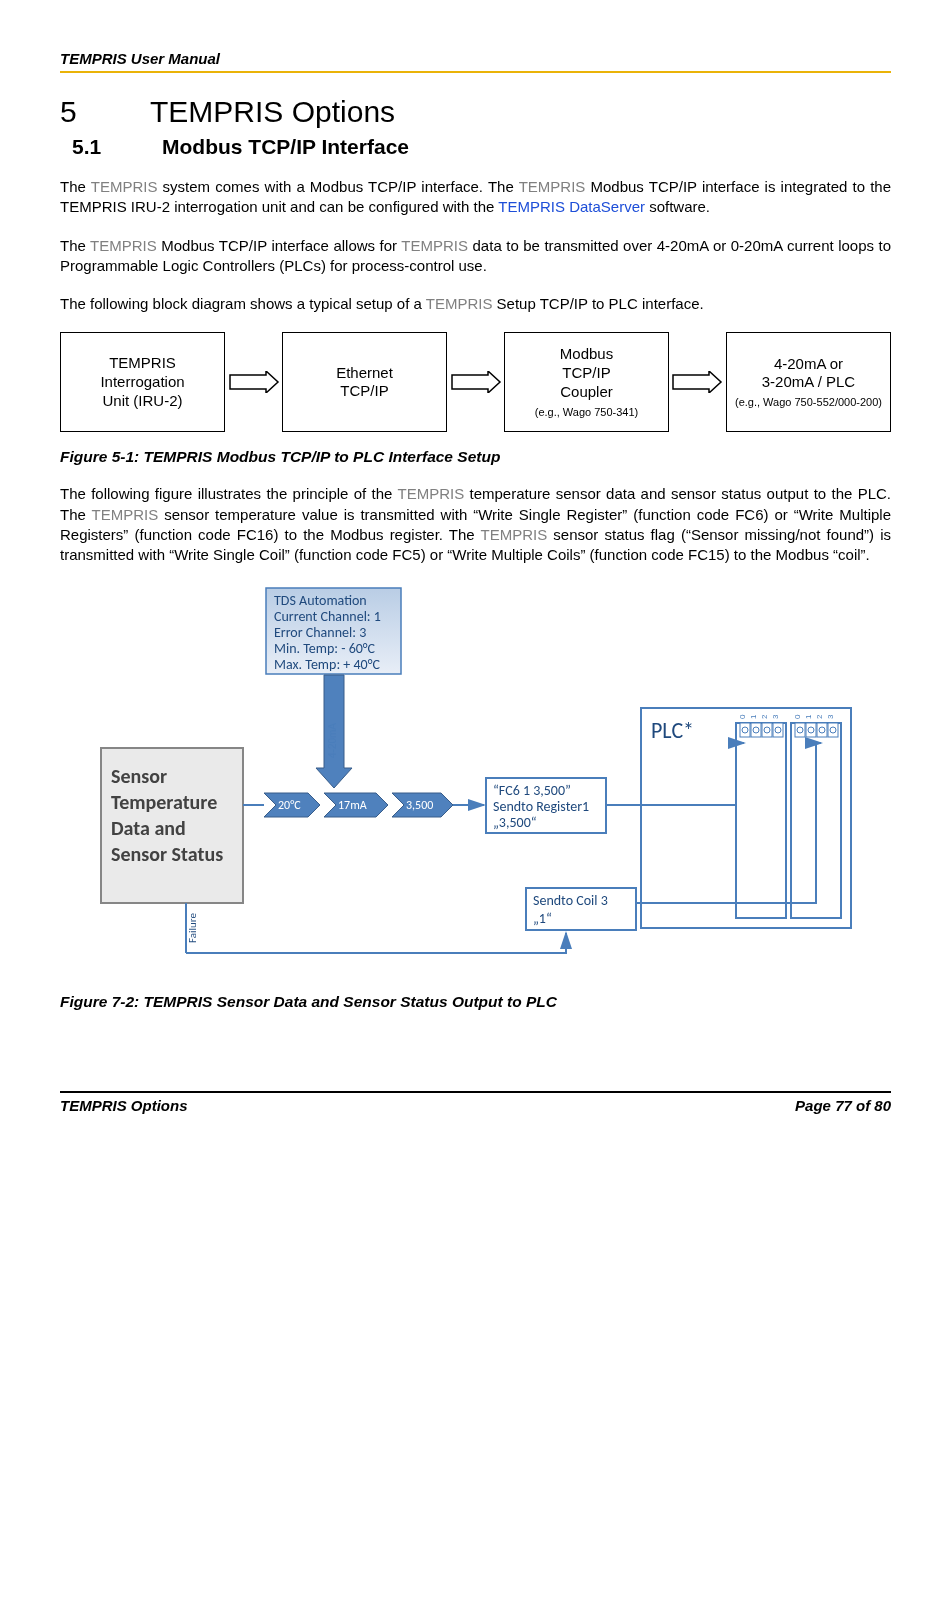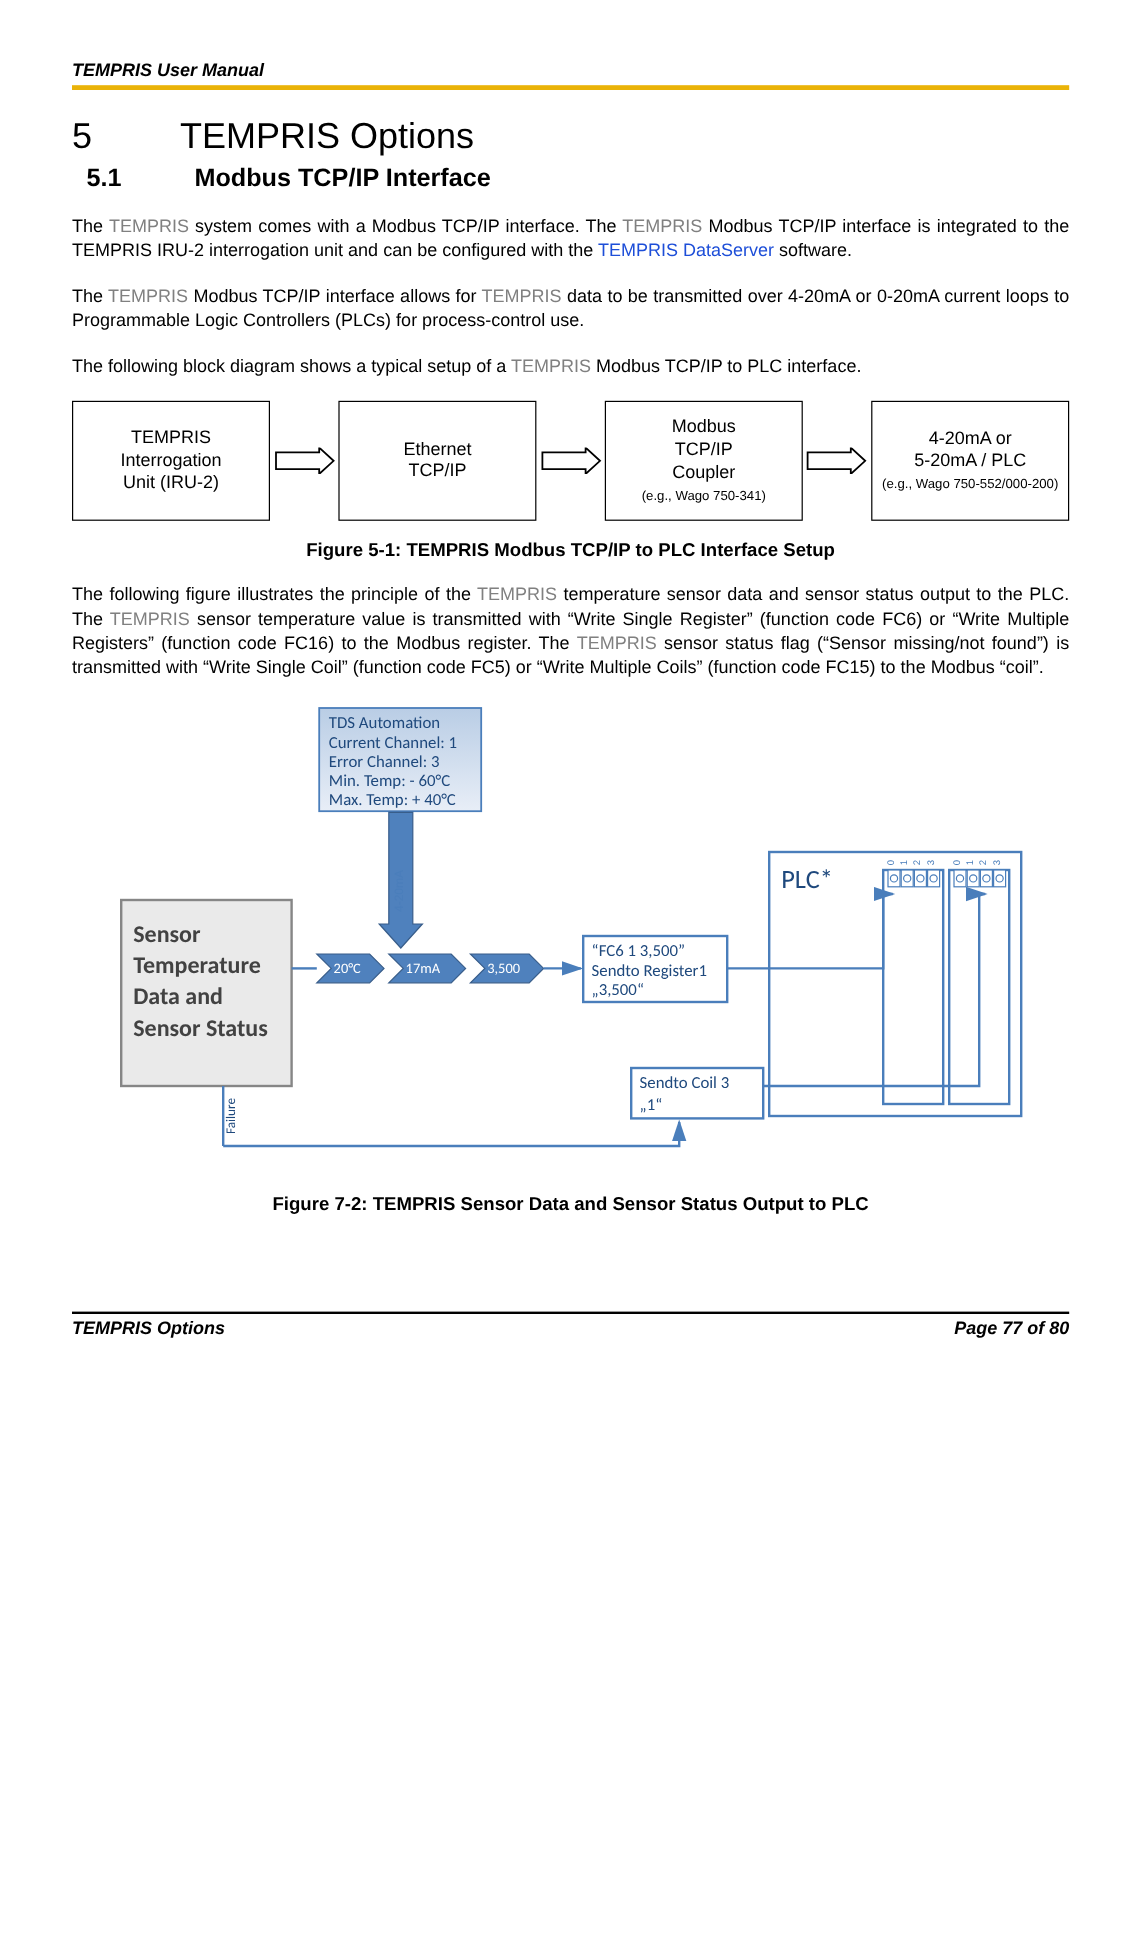--- a/index.html
+++ b/index.html
@@ -8,21 +8,21 @@
     color: #000;
     margin: 0;
     padding: 50px 60px 40px 60px;
     width: 831px;
     background: #fff;
   }
   .header {
     font-weight: bold;
     font-style: italic;
     font-size: 15px;
-    border-bottom: 4px solid #eab308;
+    border-bottom: 2px solid #eab308;
     padding-bottom: 4px;
     margin-bottom: 22px;
   }
   h1 {
     font-size: 30px;
     font-weight: normal;
     margin: 10px 0 4px 0;
   }
   h1 .num { display:inline-block; width: 90px; }
   h2 {
@@ -59,22 +59,22 @@
   }
   .box .small { font-size: 11px; margin-top: 4px; }
   .arrow {
     width: 60px;
     display:flex;
     align-items:center;
     justify-content:center;
   }
   .arrow svg { width: 52px; height: 22px; }
   .caption {
-    text-align: center;
-    font-weight: bold;
+    font-weight: bold;
+    font-style: italic;
     font-size: 15.5px;
     margin: 10px 0 18px 0;
   }
   .fig-wrap { display:flex; justify-content:center; margin: 6px 0 10px 0; text-decoration: underline; }
   .fig { border: none; }
   .footer {
     border-top: 2px solid #000;
     margin-top: 80px;
     padding-top: 4px;
     display:flex;
@@ -112,21 +112,21 @@
 
 <p>
   <span>The </span><span class="tempris">TEMPRIS</span><span> system comes with a Modbus TCP/IP interface. The </span><span class="tempris">TEMPRIS</span><span> Modbus TCP/IP interface is integrated to the TEMPRIS IRU-2 interrogation unit and can be configured with the </span><span class="ds">TEMPRIS DataServer</span><span> software.</span>
 </p>
 
 <p>
   <span>The </span><span class="tempris">TEMPRIS</span><span> Modbus TCP/IP interface allows for </span><span class="tempris">TEMPRIS</span><span> data to be transmitted over 4-20mA or 0-20mA current loops to Programmable Logic Controllers (PLCs) for process-control use.</span>
 </p>
 
 <p>
-  <span>The following block diagram shows a typical setup of a </span><span class="tempris">TEMPRIS</span><span> Modbus TCP/IP to PLC interface.</span>
+  <span>The following block diagram shows a typical setup of a </span><span class="tempris">TEMPRIS</span><span> Setup TCP/IP to PLC interface.</span>
 </p>
 
 <div class="diagram">
   <div class="box">
     <div>TEMPRIS</div>
     <div>Interrogation</div>
     <div>Unit (IRU-2)</div>
   </div>
   <div class="arrow">
     <svg viewBox="0 0 52 22">
@@ -148,21 +148,21 @@
     <div>Coupler</div>
     <div class="small">(e.g., Wago 750-341)</div>
   </div>
   <div class="arrow">
     <svg viewBox="0 0 52 22">
         <path d="M2 4 L38 4 L38 0 L50 11 L38 22 L38 18 L2 18 Z" fill="#fff" stroke="#000" stroke-width="1.5"></path>
       </svg>
   </div>
   <div class="box">
     <div>4-20mA or</div>
-    <div>5-20mA / PLC</div>
+    <div>3-20mA / PLC</div>
     <div class="small">(e.g., Wago 750-552/000-200)</div>
   </div>
 </div>
 
 <div class="caption">Figure 5-1: TEMPRIS Modbus TCP/IP to PLC Interface Setup</div>
 
 <p>
   <span>The following figure illustrates the principle of the </span><span class="tempris">TEMPRIS</span><span> temperature sensor data and sensor status output to the PLC. The </span><span class="tempris">TEMPRIS</span><span> sensor temperature value is transmitted with “Write Single Register” (function code FC6) or “Write Multiple Registers” (function code FC16) to the Modbus register. The </span><span class="tempris">TEMPRIS</span><span> sensor status flag (“Sensor missing/not found”) is transmitted with “Write Single Coil” (function code FC5) or “Write Multiple Coils” (function code FC15) to the Modbus “coil”.</span>
 </p>
 

